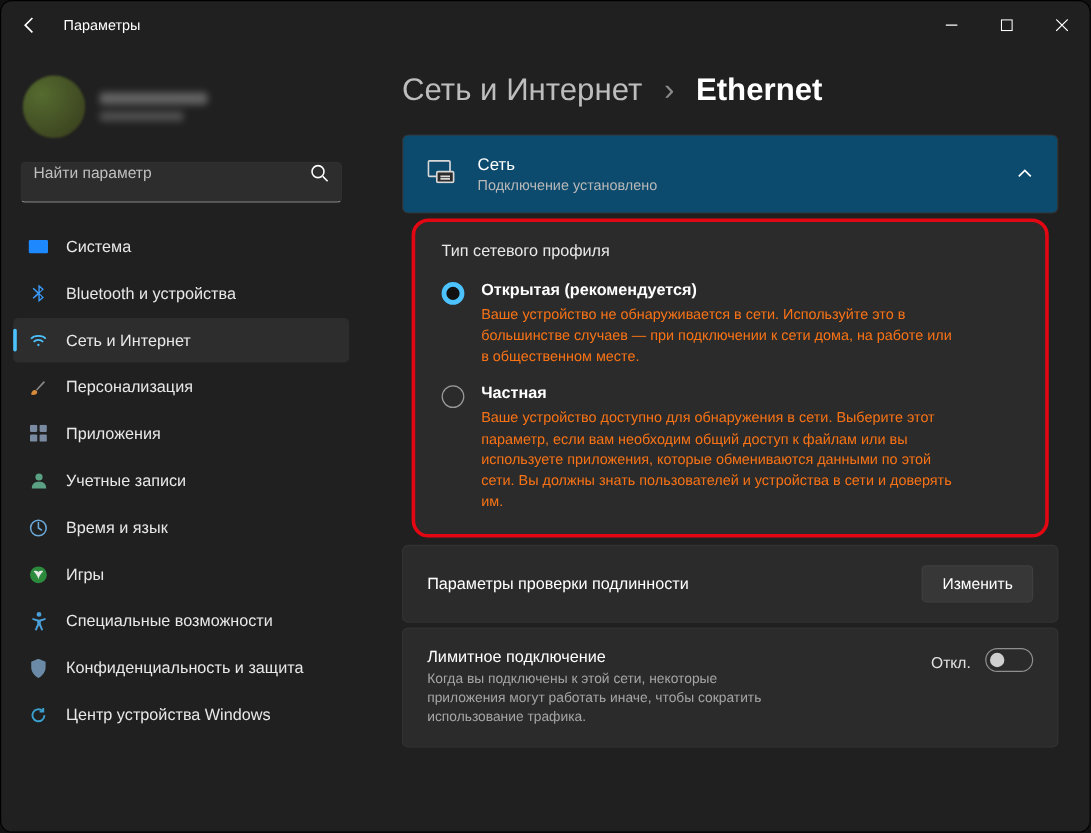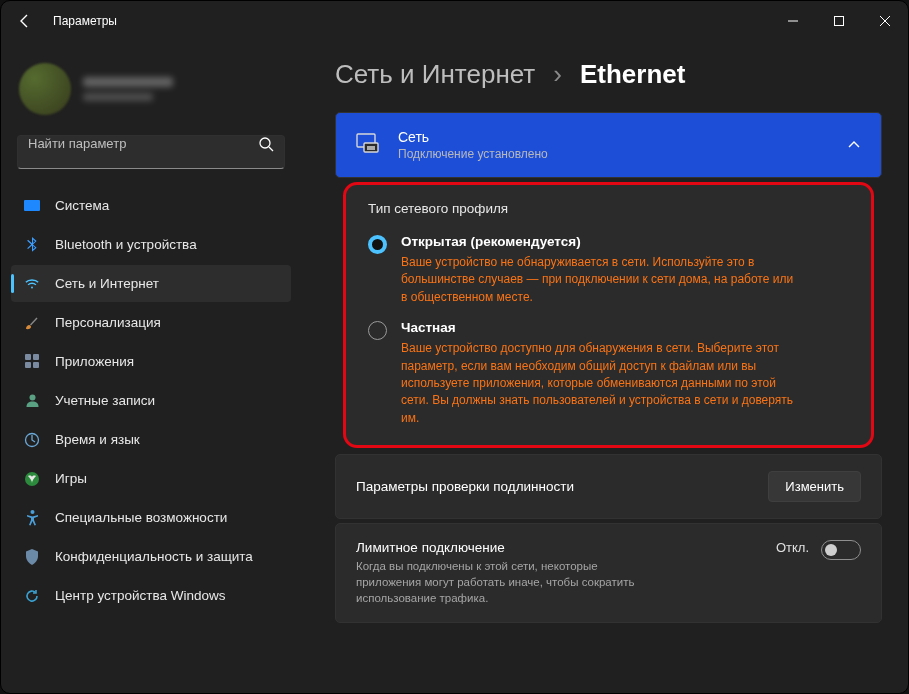--- a/index.html
+++ b/index.html
@@ -32,41 +32,41 @@
   .nav { display:flex; flex-direction:column; gap:2px; margin-top:4px;}
   .nav-item { display:flex; align-items:center; gap:14px; height:37px; padding:0 12px; border-radius:4px; color:#e8e8e8; font-size:13.5px; cursor:pointer; position:relative;}
   .nav-item.selected { background:#2d2d2d; }
   .nav-item.selected::before { content:""; position:absolute; left:0; top:9px; bottom:9px; width:3px; background:#4cc2ff; border-radius:2px;}
   .nav-icon { width:18px; height:18px; display:flex; align-items:center; justify-content:center; font-size:15px;}
   .main { flex:1; overflow-y:auto; padding:18px 26px 0 34px; color:#fff; }
   .main::-webkit-scrollbar{width:4px;} .main::-webkit-scrollbar-thumb{background:#4a4a4a;border-radius:2px;}
   .breadcrumb { display:flex; align-items:center; gap:18px; font-size:26px; font-weight:600; margin-bottom:22px;}
   .breadcrumb .parent { color:#bdbdbd; font-weight:400;}
   .breadcrumb .sep { color:#8a8a8a; font-weight:400;}
-  .card { background:#1d4ed8; border:1px solid #323232; border-radius:5px; margin-bottom:4px;}
+  .card { background:#0c4a6e; border:1px solid #323232; border-radius:5px; margin-bottom:4px;}
   .net-header { display:flex; align-items:center; padding:16px 20px; gap:18px; cursor:pointer;}
   .net-header .icon { width:24px; }
   .net-header .txt { flex:1; }
   .net-header .t1 { font-size:14px; }
   .net-header .t2 { font-size:12px; color:#b8b8b8; margin-top:2px;}
   .chev { width:14px; height:14px;}
   .chev svg { stroke:#fff; }
   .highlight { margin:2px 8px 6px 8px; border:3px solid #e30613; border-radius:14px; padding:16px 22px 18px 22px; background:#2b2b2b;}
   .section-title { font-size:13.5px; color:#e8e8e8; margin-bottom:18px;}
   .radio-row { display:flex; gap:14px; margin-bottom:14px;}
   .radio { width:19px; height:19px; border-radius:50%; border:1.5px solid #9a9a9a; flex-shrink:0; margin-top:1px; position:relative; cursor:pointer;}
   .radio.checked { border:4px solid #4cc2ff; background:#111;}
   .radio-label { font-size:13.5px; font-weight:600; color:#fff;}
   .radio-desc { font-size:12px; color:#f97316; margin-top:5px; line-height:1.45; max-width:400px;}
   .firewall-link { font-size:12.5px; color:#b0b0b0; padding:2px 0 14px 40px; background:#2b2b2b; border-radius:0 0 5px 5px; border:1px solid #323232; border-top:none; margin-top:-4px; margin-bottom:4px;}
   .row-card { background:#2b2b2b; border:1px solid #323232; border-radius:5px; padding:16px 20px; display:flex; align-items:center; margin-bottom:4px;}
   .row-card .lbl { flex:1; font-size:13.5px;}
   .row-card .sub { font-size:11.5px; color:#a5a5a5; margin-top:3px; max-width:310px; line-height:1.4;}
   .btn { background:#373737; border:1px solid #3f3f3f; color:#fff; font-size:13px; padding:7px 16px; border-radius:4px; cursor:pointer;}
-  .toggle-wrap { display:flex; align-items:flex-start; gap:12px;}
+  .toggle-wrap { display:flex; align-items:flex-end; gap:12px;}
   .toggle-state { font-size:13px; color:#e0e0e0;}
   .toggle { width:40px; height:20px; border-radius:10px; border:1px solid #8f8f8f; background:#2b2b2b; position:relative; cursor:pointer;}
   .toggle::after { content:""; position:absolute; left:3px; top:3px; width:12px; height:12px; border-radius:50%; background:#cfcfcf;}
   .ic-system{width:16px;height:11px;background:#1e88ff;border-radius:1px;display:block;}
   .ic-wifi{width:14px;height:14px;}
 </style>
 </head>
 <body>
 
 <div class="window">

